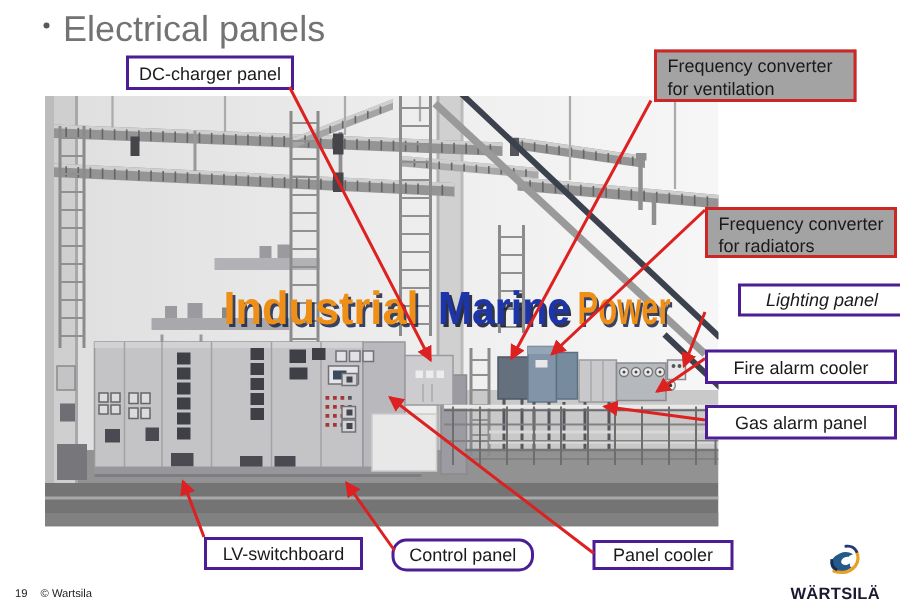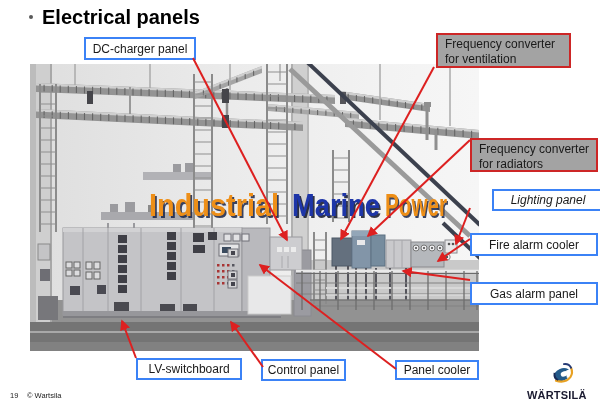--- a/index.html
+++ b/index.html
@@ -1,29 +1,29 @@
 <!DOCTYPE html>
 <html><head>
 <meta charset="utf-8">
 <style>
   html,body{margin:0;padding:0;}
   body{width:600px;height:407px;position:relative;background:#ffffff;overflow:hidden;
        font-family:"Liberation Sans", sans-serif;}
   .abs{position:absolute;}
-  .lbl{position:absolute;border:2px solid #3b82f6;background:#ffffff;color:#1a1a1a;
+  .lbl{position:absolute;border:2px solid #4c1d95;background:#ffffff;color:#1a1a1a;
        font-size:12px;display:flex;align-items:center;justify-content:center;
        box-sizing:border-box;line-height:14px;}
   .lbl2{position:absolute;border:2px solid #cd2626;background:#a3a3a3;color:#1a1a1a;
        font-size:12px;box-sizing:border-box;padding:2px 0 0 7px;line-height:15px;}
 </style>
 </head>
 <body>
 
 <div class="abs" style="left:29px;top:15px;width:4px;height:4px;border-radius:50%;background:#595959;"></div>
-<div class="abs" style="left:42px;top:6px;font-size:20px;color:#000000;font-weight:bold;">Electrical panels</div>
+<div class="abs" style="left:42px;top:6px;font-size:24px;color:#737373;">Electrical panels</div>
 
 <div class="abs" style="left:30px;top:64px;width:449px;height:287px;">
 <svg width="449" height="287" viewBox="0 0 449 287" xmlns="http://www.w3.org/2000/svg">
   <defs>
     <linearGradient id="wall" x1="0" y1="0" x2="1" y2="0">
       <stop offset="0" stop-color="#dedede"></stop>
       <stop offset="0.45" stop-color="#ebebeb"></stop>
       <stop offset="0.8" stop-color="#f3f3f3"></stop>
       <stop offset="1" stop-color="#f6f6f6"></stop>
     </linearGradient>
@@ -259,24 +259,24 @@
 
 <div class="abs" style="left:149px;top:188px;font-size:31px;font-weight:bold;color:#ee8f18;text-shadow:2px 2px 0 rgba(25,35,70,0.85);white-space:nowrap;transform:scaleX(0.932);transform-origin:0 0;">Industrial</div>
 <div class="abs" style="left:292px;top:188px;font-size:31px;font-weight:bold;color:#1d35a8;text-shadow:2px 2px 0 rgba(15,20,40,0.85);white-space:nowrap;transform:scaleX(0.88);transform-origin:0 0;">Marine</div>
 <div class="abs" style="left:385px;top:188px;font-size:31px;font-weight:bold;color:#ee8f18;text-shadow:2px 2px 0 rgba(25,35,70,0.85);white-space:nowrap;transform:scaleX(0.667);transform-origin:0 0;">Power</div>
 
 <div class="lbl" style="left:84px;top:37px;width:112px;height:23px;">DC-charger panel</div>
 <div class="lbl2" style="left:436px;top:33px;width:135px;height:35px;">Frequency converter<br>for ventilation</div>
 <div class="lbl2" style="left:470px;top:138px;width:128px;height:34px;">Frequency converter<br>for radiators</div>
 <div class="lbl" style="left:492px;top:189px;width:112px;height:22px;font-style:italic;">Lighting panel</div>
 <div class="lbl" style="left:470px;top:233px;width:128px;height:23px;">Fire alarm cooler</div>
-<div class="lbl" style="left:470px;top:270px;width:128px;height:23px;margin-top:12px;">Gas alarm panel</div>
+<div class="lbl" style="left:470px;top:270px;width:128px;height:23px;">Gas alarm panel</div>
 <div class="lbl" style="left:136px;top:358px;width:106px;height:22px;">LV-switchboard</div>
-<div class="lbl" style="left:261px;top:359px;width:85px;height:22px;">Control panel</div>
-<div class="lbl" style="left:395px;top:360px;width:84px;height:20px;">Panel cooler</div>
+<div class="lbl" style="left:261px;top:359px;width:95px;height:22px;border-radius:10px;">Control panel</div>
+<div class="lbl" style="left:395px;top:360px;width:94px;height:20px;">Panel cooler</div>
 
 <svg class="abs" style="left:0;top:0;" width="600" height="407" viewBox="0 0 600 407" xmlns="http://www.w3.org/2000/svg">
   <defs>
     <marker id="ah" markerWidth="6" markerHeight="6" refX="4.4" refY="2.6" orient="auto">
       <path d="M0,0 L5.2,2.6 L0,5.2 Z" fill="#dd2020"></path>
     </marker>
   </defs>
   <g stroke="#dd2020" stroke-width="2" fill="none">
     <path d="M193,58 L287,240" marker-end="url(#ah)"></path>
     <path d="M434,67 L341,239" marker-end="url(#ah)"></path>

